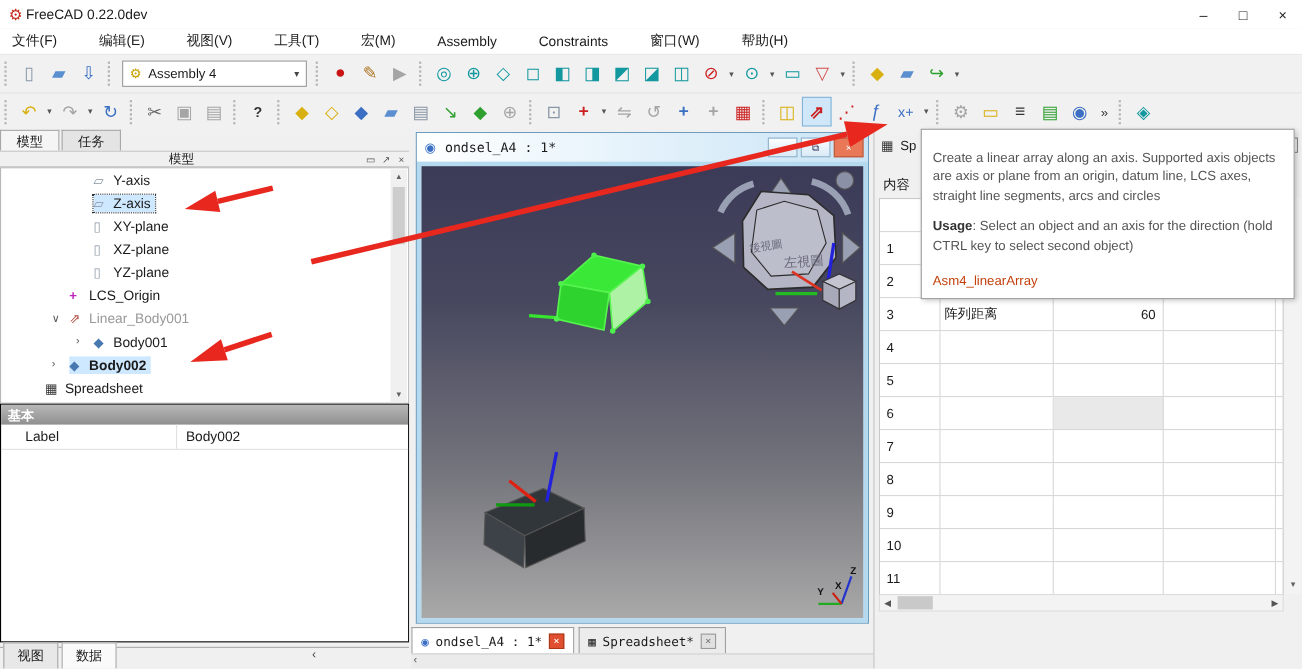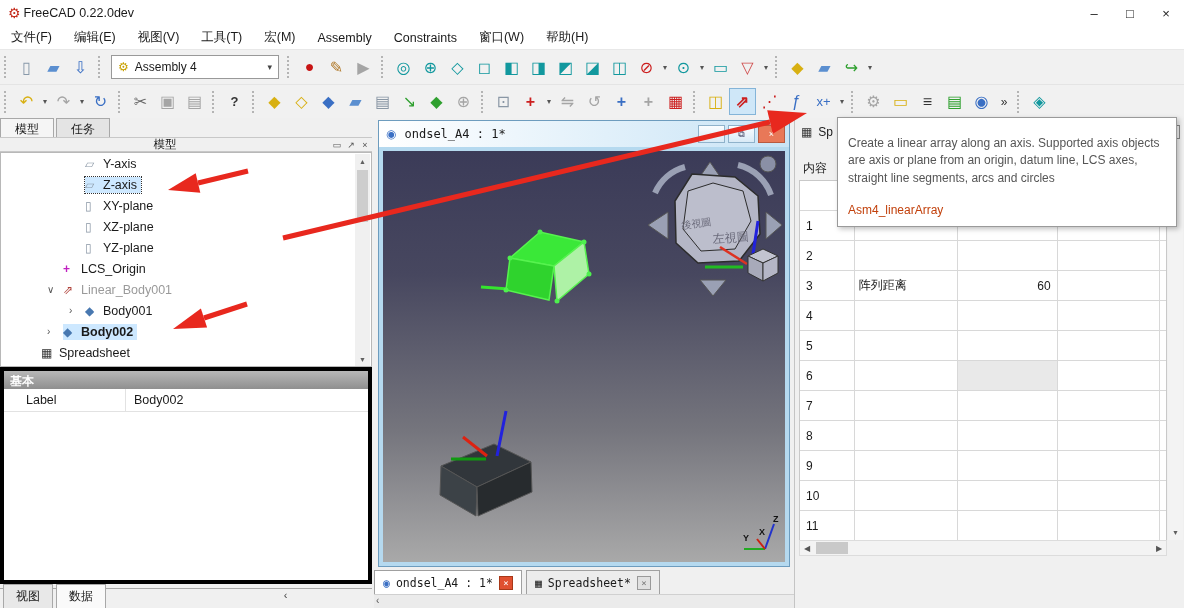--- a/index.html
+++ b/index.html
@@ -7,21 +7,21 @@
   .app { position:relative; width:1184px; height:608px; background:#f0f0f0; overflow:hidden; font-size:12px; color:#1a1a1a; }
 
   
   .titlebar { position:absolute; top:0; left:0; right:0; height:26px; background:#ffffff; display:flex; align-items:center; }
   .app-icon { margin-left:8px; color:#c42b1c; font-size:14px; }
   .title-text { margin-left:3px; font-size:12.5px; }
   .win-btns { margin-left:auto; display:flex; }
   .win-btn { width:36px; height:26px; display:flex; align-items:center; justify-content:center; font-size:13px; color:#222; }
 
   
-  .menubar { position:absolute; top:26px; left:0; right:0; height:24px; background:#ffffff; display:flex; align-items:center; border-bottom:1px solid #e8e8e8; }
+  .menubar { position:absolute; top:26px; left:0; right:0; height:24px; background:#ffffff; display:flex; align-items:center; border-bottom:1px solid #e8e8e8;gap:16px; }
   .menu-item { padding:0 11px; font-size:12.5px; }
 
   
   .tb { position:absolute; left:0; right:0; background:#f1f1f1; display:flex; align-items:center; }
   .tb1 { top:50px; height:34px; }
   .tb2 { top:84px; height:34px; border-top:1px solid #e4e4e4; }
   .grip { width:6px; height:22px; border-left:2px dotted #b4b4b4; margin:0 3px 0 4px; }
   .tbtn { width:27px; height:27px; display:flex; align-items:center; justify-content:center; font-size:16px; flex:none; }
   .tbtn.sm { font-size:13px; }
   .tbtn.hl { background:#cfe7f8; border:1px solid #84b4d8; }
@@ -50,24 +50,24 @@
   .chev { width:16px; font-size:10px; color:#555; flex:none; }
   .t-ico { width:18px; font-size:12px; flex:none; }
   .t-hl { display:flex; align-items:center; padding:1px 4px 1px 0; }
   .t-hl.sel { background:#cde8ff; outline:1px dotted #333; }
   .t-gray { color:#9a9a9a; }
   .t-bold { font-weight:bold; }
   .tree-scroll { position:absolute; right:1px; top:1px; width:15px; height:213px; background:#f0f0f0; }
   .tree-scroll .sarr { height:15px; font-size:7px; color:#606060; text-align:center; line-height:15px; }
   .tree-scroll .sarr.bottom { position:absolute; bottom:0; width:15px; }
   .tree-scroll .thumb { position:absolute; top:16px; left:2px; width:11px; height:52px; background:#cdcdcd; }
-  .props { position:absolute; top:249px; left:0; width:372px; bottom:24px; background:#fff; border:4px solid #000000; }
+  .props { position:absolute; top:249px; left:0; width:372px; bottom:24px; background:#fff; border:1px solid #000000; }
   .props-header { height:18px; background:linear-gradient(180deg,#b8b8b8,#8f8f8f); color:#fff; font-weight:bold; font-size:12px; padding:2px 0 0 6px; }
   .prop-row { height:23px; display:flex; border-bottom:1px solid #e2e2e2; font-size:12.5px; align-items:center; }
-  .prop-label { width:122px; padding-left:22px; border-right:1px solid #e2e2e2; height:100%; display:flex; align-items:center; }
+  .prop-label { width:160px; padding-left:22px; border-right:1px solid #e2e2e2; height:100%; display:flex; align-items:center; }
   .prop-value { padding-left:8px; }
   .bottom-tabs { position:absolute; bottom:0; left:0; width:372px; height:20px; background:#f0f0f0; border-top:1px solid #a8a8a8; display:flex; align-items:flex-end; }
   .btab { padding:3px 12px; font-size:12px; border:1px solid #a8a8a8; border-bottom:none; background:#e8e8e8; margin-left:3px; }
   .btab.active { background:#fafafa; }
   .tabscroll { position:absolute; left:278px; bottom:3px; width:15px; height:16px; font-size:11px; color:#444; text-align:center; }
 
   
   .mdi { position:absolute; left:372px; top:118px; width:422px; bottom:0; background:#f0f0f0; }
   .child { position:absolute; left:6px; top:2px; width:412px; height:447px; border:1px solid #6d9cbe; background:#dfeffa; }
   .child-titlebar { position:absolute; top:0; left:0; right:0; height:26px; background:linear-gradient(90deg,#ffffff,#c9e4f6); display:flex; align-items:center; }
@@ -520,20 +520,21 @@
     </div>
     <div class="hscroll">
       <span class="ha">◀</span>
       <span class="hthumb"></span>
       <span class="ha right">▶</span>
     </div>
   </div>
 
   <div class="tooltip">
     <div class="tt-body">Create a linear array along an axis. Supported axis objects are axis or plane from an origin, datum line, LCS axes, straight line segments, arcs and circles</div>
+    <div class="tt-usage"><b>Usage</b><span>: Select an object and an axis for the direction (hold CTRL key to select second object)</span></div>
     <div class="tt-cmd">Asm4_linearArray</div>
   </div>
 
   <svg class="arrows" viewBox="0 0 1184 608">
     <g>
       <line x1="283" y1="238" x2="770" y2="122" stroke="#e8281e" stroke-width="5"></line>
       <polygon points="807,113 772.8,133.7 767.2,110.3" fill="#e8281e"></polygon>
     </g>
     <g>
       <line x1="248" y1="171" x2="198" y2="183" stroke="#e8281e" stroke-width="5"></line>

